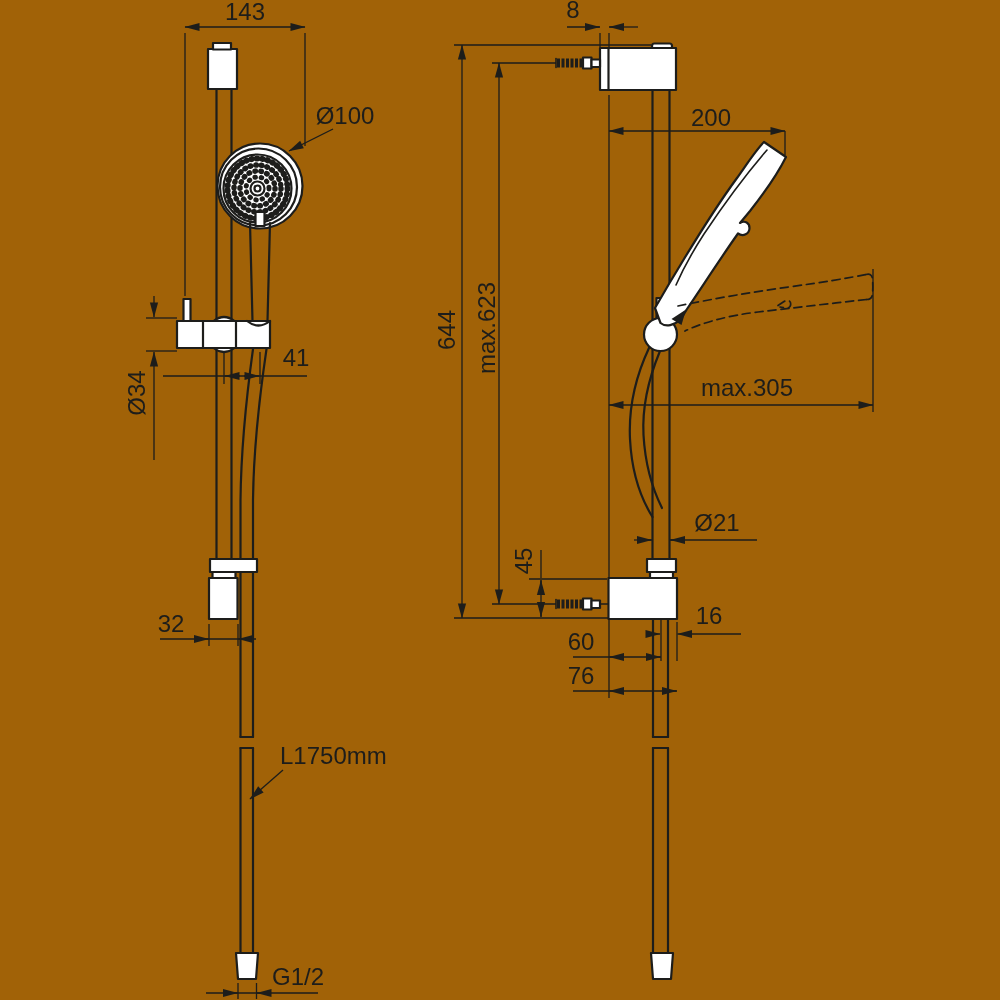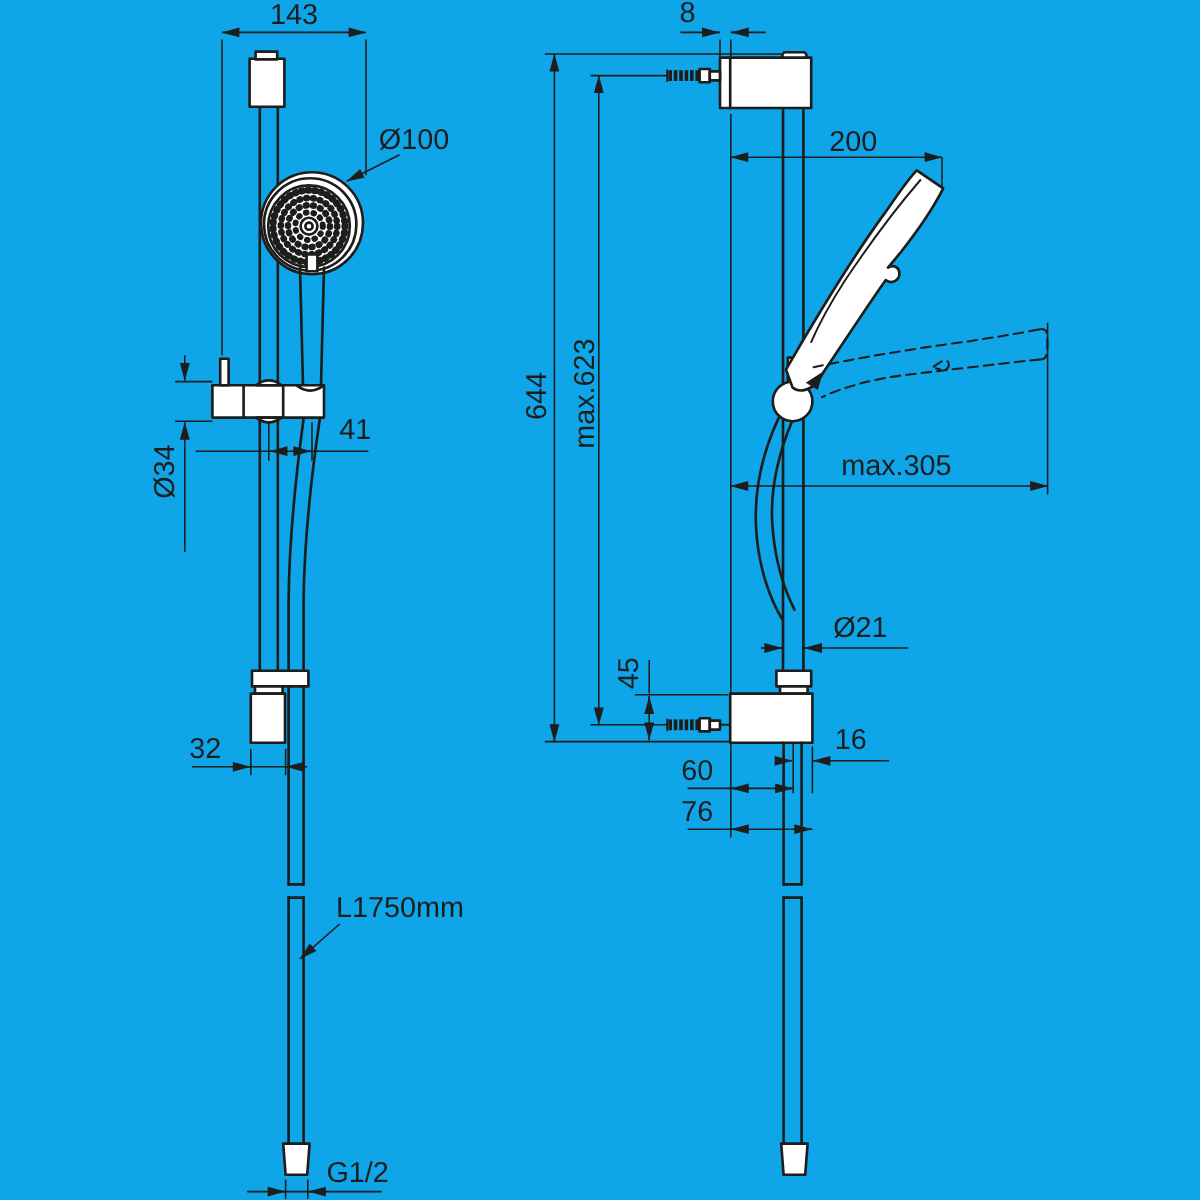--- a/index.html
+++ b/index.html
@@ -1,16 +1,16 @@
 <!DOCTYPE html>
 <html><head>
 <meta charset="utf-8">
 <style>
   html,body{margin:0;padding:0;background:#ffffff;}
-  .stage{width:1000px;height:1000px;background:#0ea5e9;position:relative;font-family:"Liberation Sans",sans-serif;}
+  .stage{width:1000px;height:1000px;background:#a16207;position:relative;font-family:"Liberation Sans",sans-serif;}
   svg{display:block;}
   .ol{fill:none;stroke:#1d1d1b;stroke-width:2.2;stroke-linecap:round;stroke-linejoin:round;}
   .olf{fill:#ffffff;stroke:#1d1d1b;stroke-width:2.2;stroke-linejoin:round;}
   .olt{fill:none;stroke:#1d1d1b;stroke-width:1.6;stroke-linecap:round;}
   .dl{fill:none;stroke:#1d1d1b;stroke-width:1.3;}
   .dash{fill:none;stroke:#1d1d1b;stroke-width:1.7;stroke-dasharray:8 5;stroke-linecap:round;stroke-linejoin:round;}
   .dots{fill:none;stroke:#1d1d1b;stroke-linecap:round;}
   .txt{font-family:"Liberation Sans",sans-serif;font-size:24px;fill:#1d1d1b;}
   .dark{fill:#1d1d1b;stroke:none;}
 </style>

